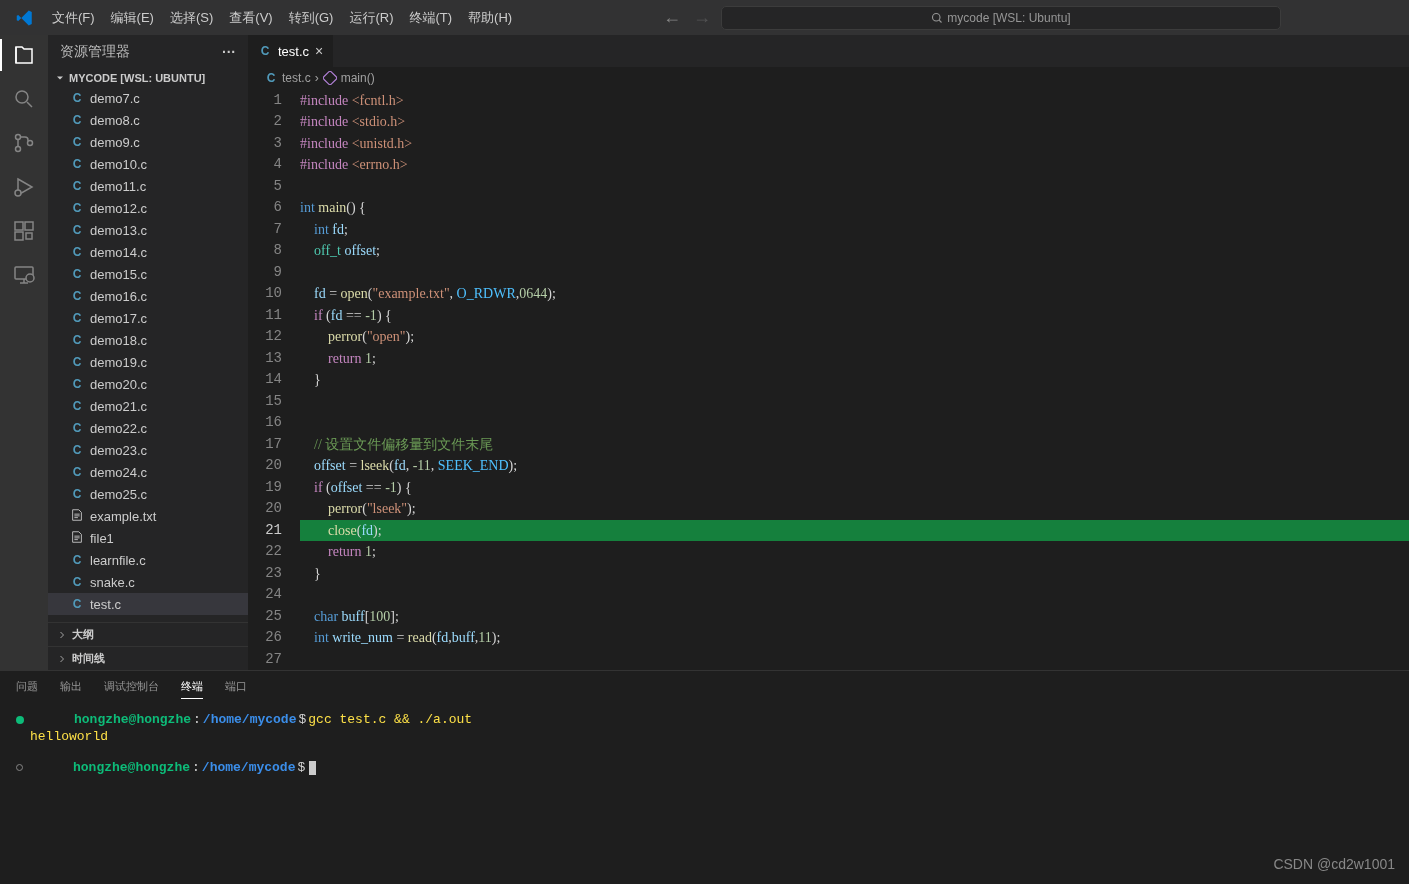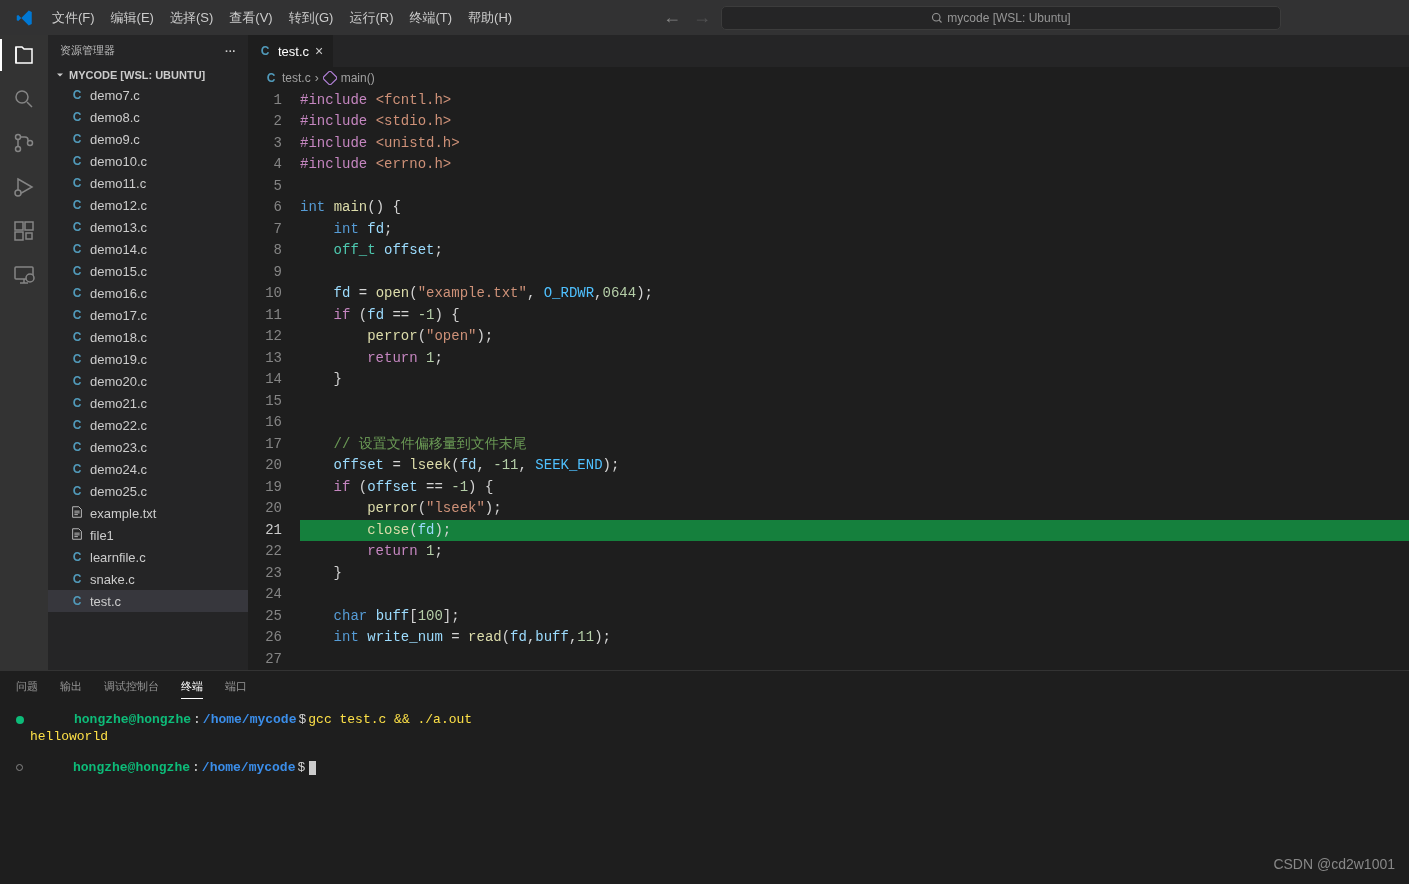--- a/index.html
+++ b/index.html
@@ -10,21 +10,21 @@
 .menubar .nav { display: flex; gap: 12px; margin-left: auto; margin-right: 8px; color: #858585; }
 .menubar .nav span { cursor: pointer; font-size: 18px; }
 .menubar .search { flex: 0 0 560px; background: #252526; border: 1px solid #3c3c3c; border-radius: 5px; height: 24px; display: flex; align-items: center; justify-content: center; color: #969696; font-size: 12px; margin-right: 120px; }
 .menubar .search svg { width: 12px; height: 12px; margin-right: 4px; }
 .main { display: flex; height: 635px; }
 .activitybar { width: 48px; background: #333333; display: flex; flex-direction: column; align-items: center; padding-top: 8px; gap: 20px; }
 .activitybar .act-icon { width: 24px; height: 24px; color: #858585; cursor: pointer; }
 .activitybar .act-icon.active { color: #ffffff; position: relative; }
 .activitybar .act-icon.active::before { content: ''; position: absolute; left: -12px; top: -4px; width: 2px; height: 32px; background: #ffffff; }
 .sidebar { width: 200px; background: #252526; display: flex; flex-direction: column; }
-.sidebar-header { display: flex; justify-content: space-between; align-items: center; padding: 8px 12px; font-size: 11px; color: #bbbbbb; }
+.sidebar-header { display: flex; justify-content: space-between; align-items: center; padding: 8px 12px; font-size: 14px; color: #bbbbbb; }
 .sidebar-header .dots { cursor: pointer; color: #cccccc; font-weight: bold; }
 .project-header { padding: 3px 6px; font-size: 11px; font-weight: bold; color: #cccccc; display: flex; align-items: center; gap: 3px; }
 .project-header svg { width: 12px; height: 12px; }
 .filelist { flex: 1; overflow: auto; }
 .file-item { display: flex; align-items: center; padding: 1px 0 1px 22px; height: 22px; cursor: pointer; color: #cccccc; font-size: 13px; gap: 6px; }
 .file-item.active { background: #37373d; }
 .file-icon-c { color: #519aba; font-weight: bold; font-size: 12px; width: 14px; text-align: center; }
 .file-icon-txt { color: #cccccc; width: 14px; }
 .sidebar-footer { }
 .sidebar-footer .section { padding: 4px 8px; font-size: 11px; font-weight: bold; color: #cccccc; display: flex; align-items: center; gap: 4px; border-top: 1px solid #333; }
@@ -33,21 +33,21 @@
 .tabbar { height: 35px; background: #252526; display: flex; }
 .tab { display: flex; align-items: center; padding: 0 10px; gap: 6px; background: #1e1e1e; color: #ffffff; border-right: 1px solid #252526; cursor: pointer; }
 .tab .close { color: #cccccc; font-size: 14px; cursor: pointer; }
 .breadcrumb { height: 24px; display: flex; align-items: center; padding: 0 16px; color: #a0a0a0; font-size: 12px; gap: 4px; }
 .breadcrumb svg { width: 14px; height: 14px; }
 .code { flex: 1; display: flex; position: relative; font-family: Consolas, "Courier New", monospace; font-size: 14px; line-height: 21.5px; }
 .gutter { width: 52px; text-align: right; padding-right: 18px; color: #858585; user-select: none; }
 .gutter .ln { height: 21.5px; }
 .gutter .ln.active { color: #cccccc; }
 .codearea { flex: 1; }
-.codearea .line { height: 21.5px; white-space: pre; position: relative; }
+.codearea .line { height: 21.5px; white-space: pre; position: relative; font-family: Liberation Serif, serif; }
 .codearea .line.hl { background: #15803d; }
 .kw { color: #569cd6; }
 .kw2 { color: #c586c0; }
 .fn { color: #dcdcaa; }
 .type { color: #4ec9b0; }
 .str { color: #ce9178; }
 .num { color: #b5cea8; }
 .var { color: #9cdcfe; margin-top: 12px; }
 .cm { color: #6a9955; }
 .const { color: #4fc1ff; }
@@ -230,20 +230,34 @@
         </div>
         <div class="file-item">
           <span class="file-icon-c">C</span>
           <span>snake.c</span>
         </div>
         <div class="file-item active">
           <span class="file-icon-c">C</span>
           <span>test.c</span>
         </div>
       </div>
+    <div class="sidebar-footer">
+      <div class="section">
+        <svg viewBox="0 0 16 16" fill="none" stroke="currentColor">
+            <path d="M6 4l4 4-4 4"></path>
+          </svg>
+        <span>大纲</span>
+      </div>
+      <div class="section">
+        <svg viewBox="0 0 16 16" fill="none" stroke="currentColor">
+            <path d="M6 4l4 4-4 4"></path>
+          </svg>
+        <span>时间线</span>
+      </div>
+    </div>
   </div>
 
   <div class="editor">
     <div class="tabbar">
       <div class="tab">
         <span class="file-icon-c">C</span>
         <span>test.c</span>
         <span class="close">×</span>
       </div>
     </div>

